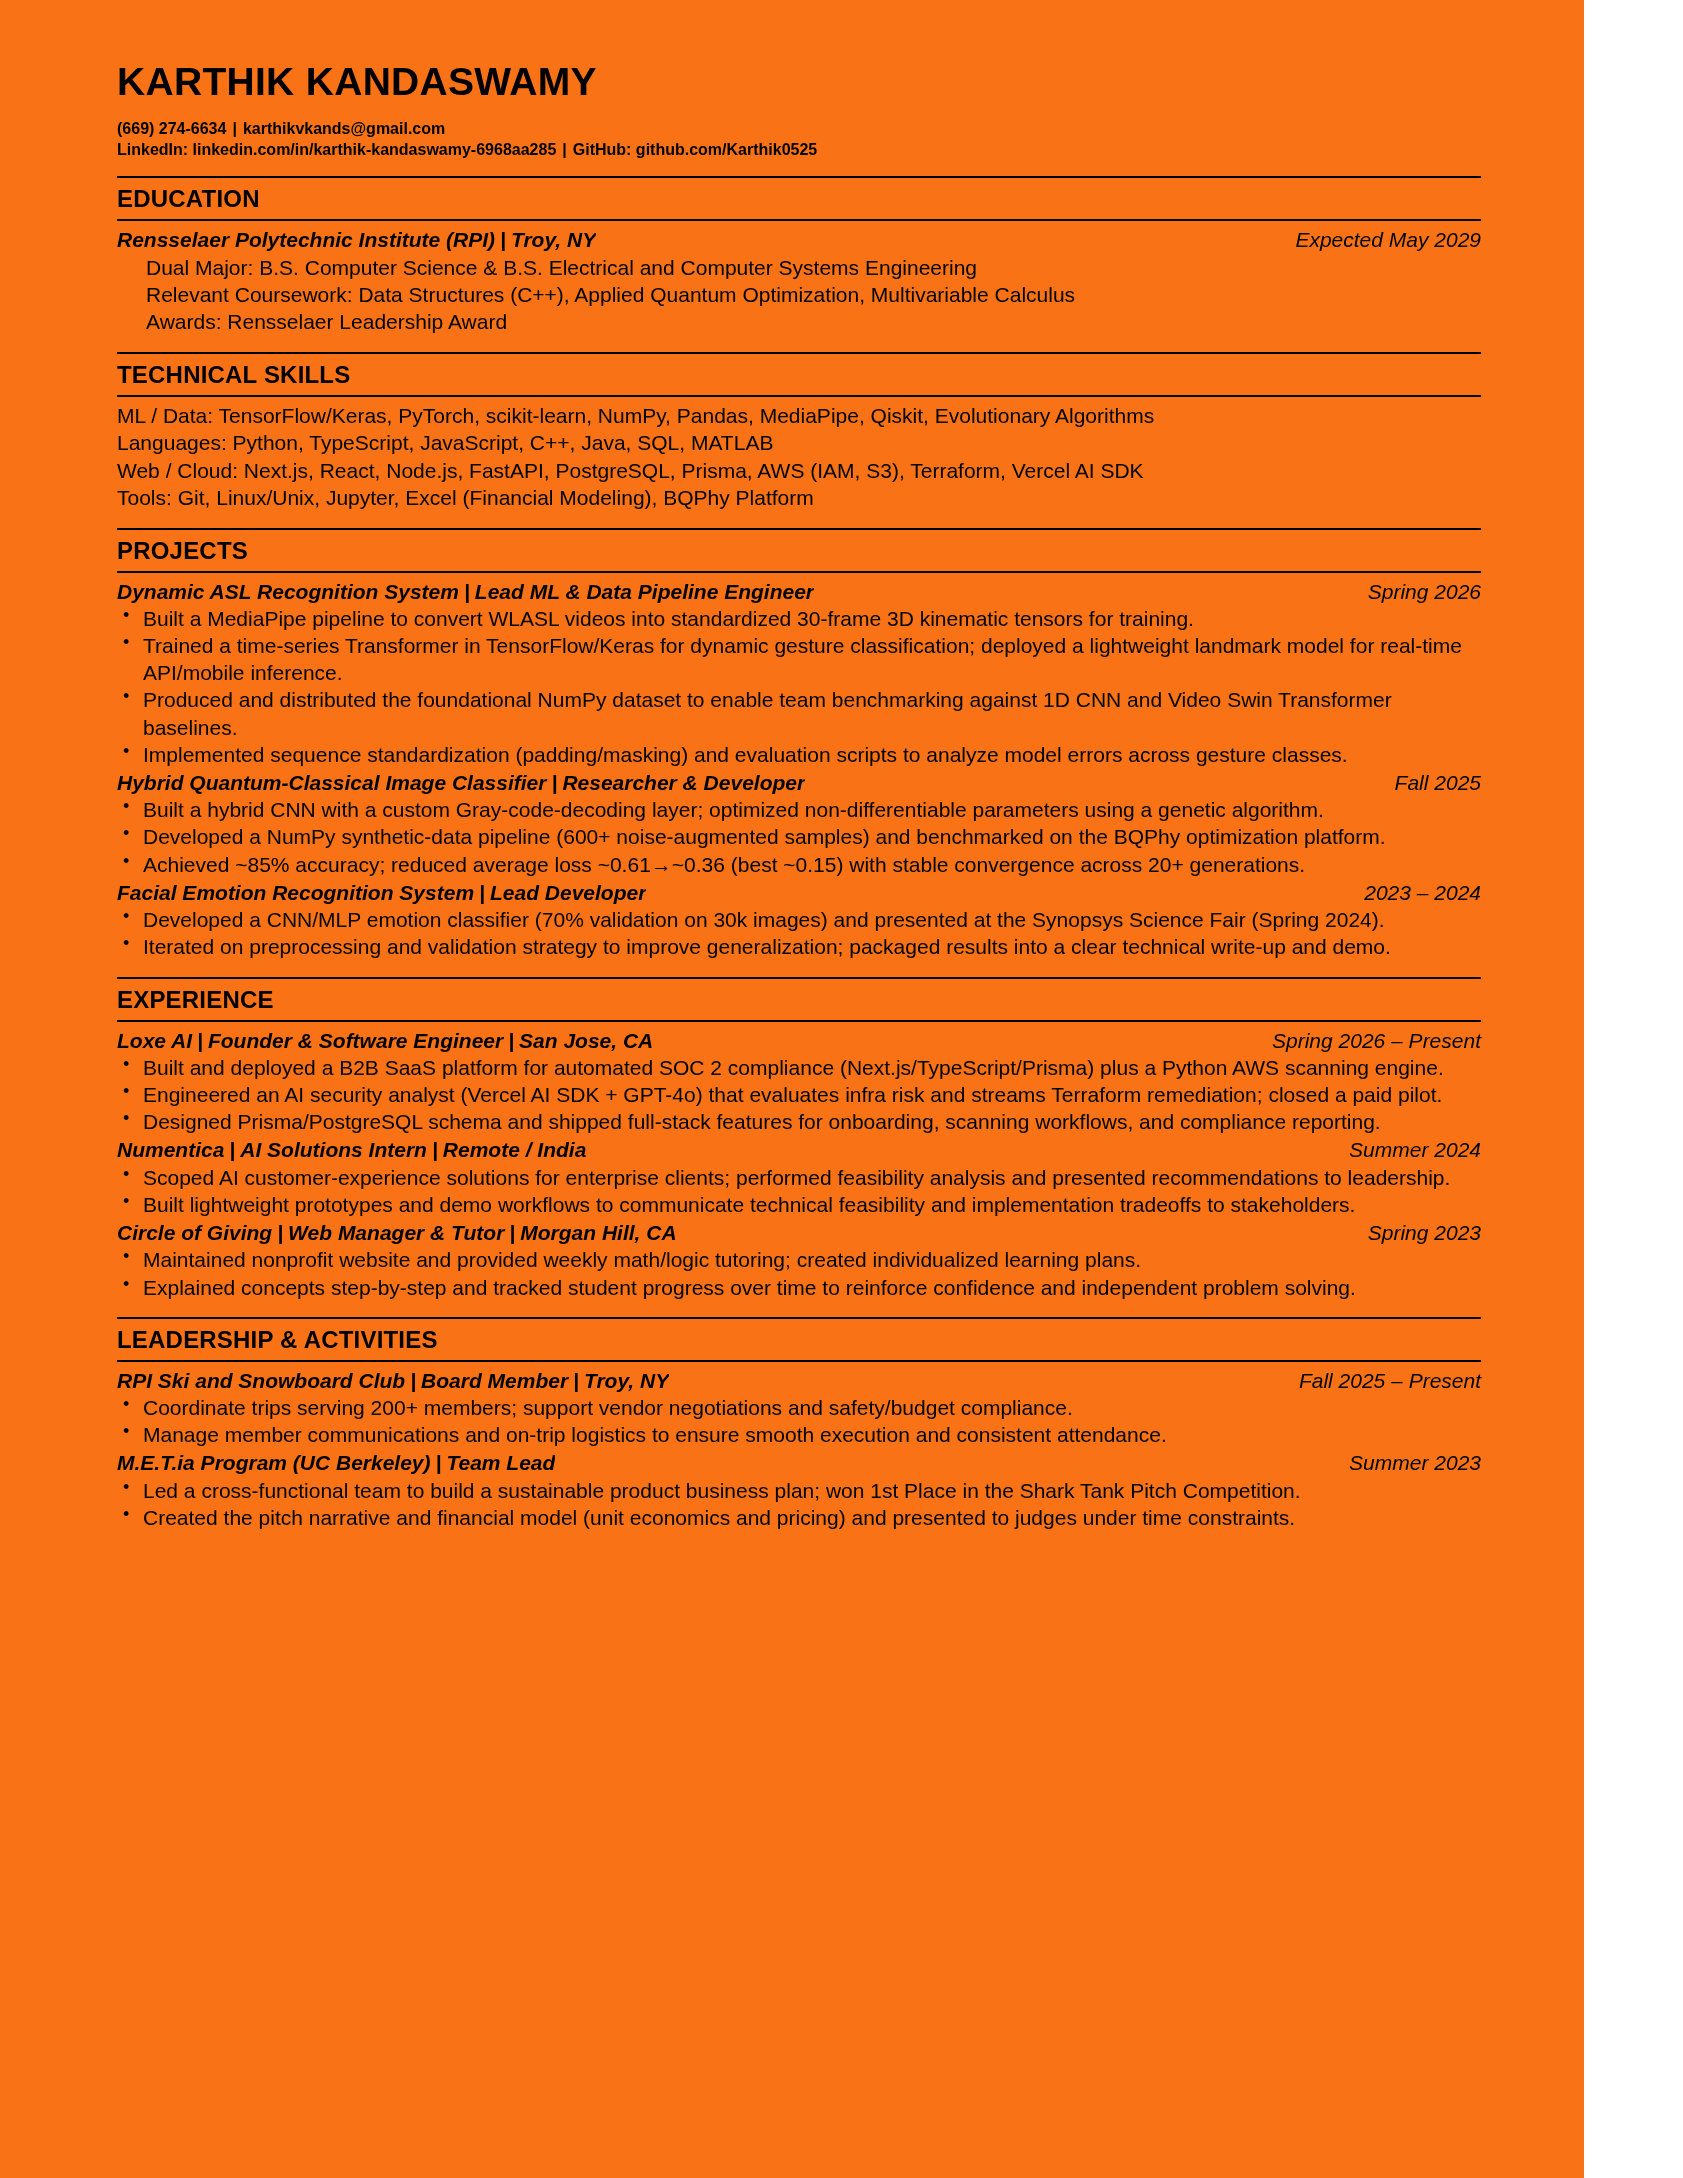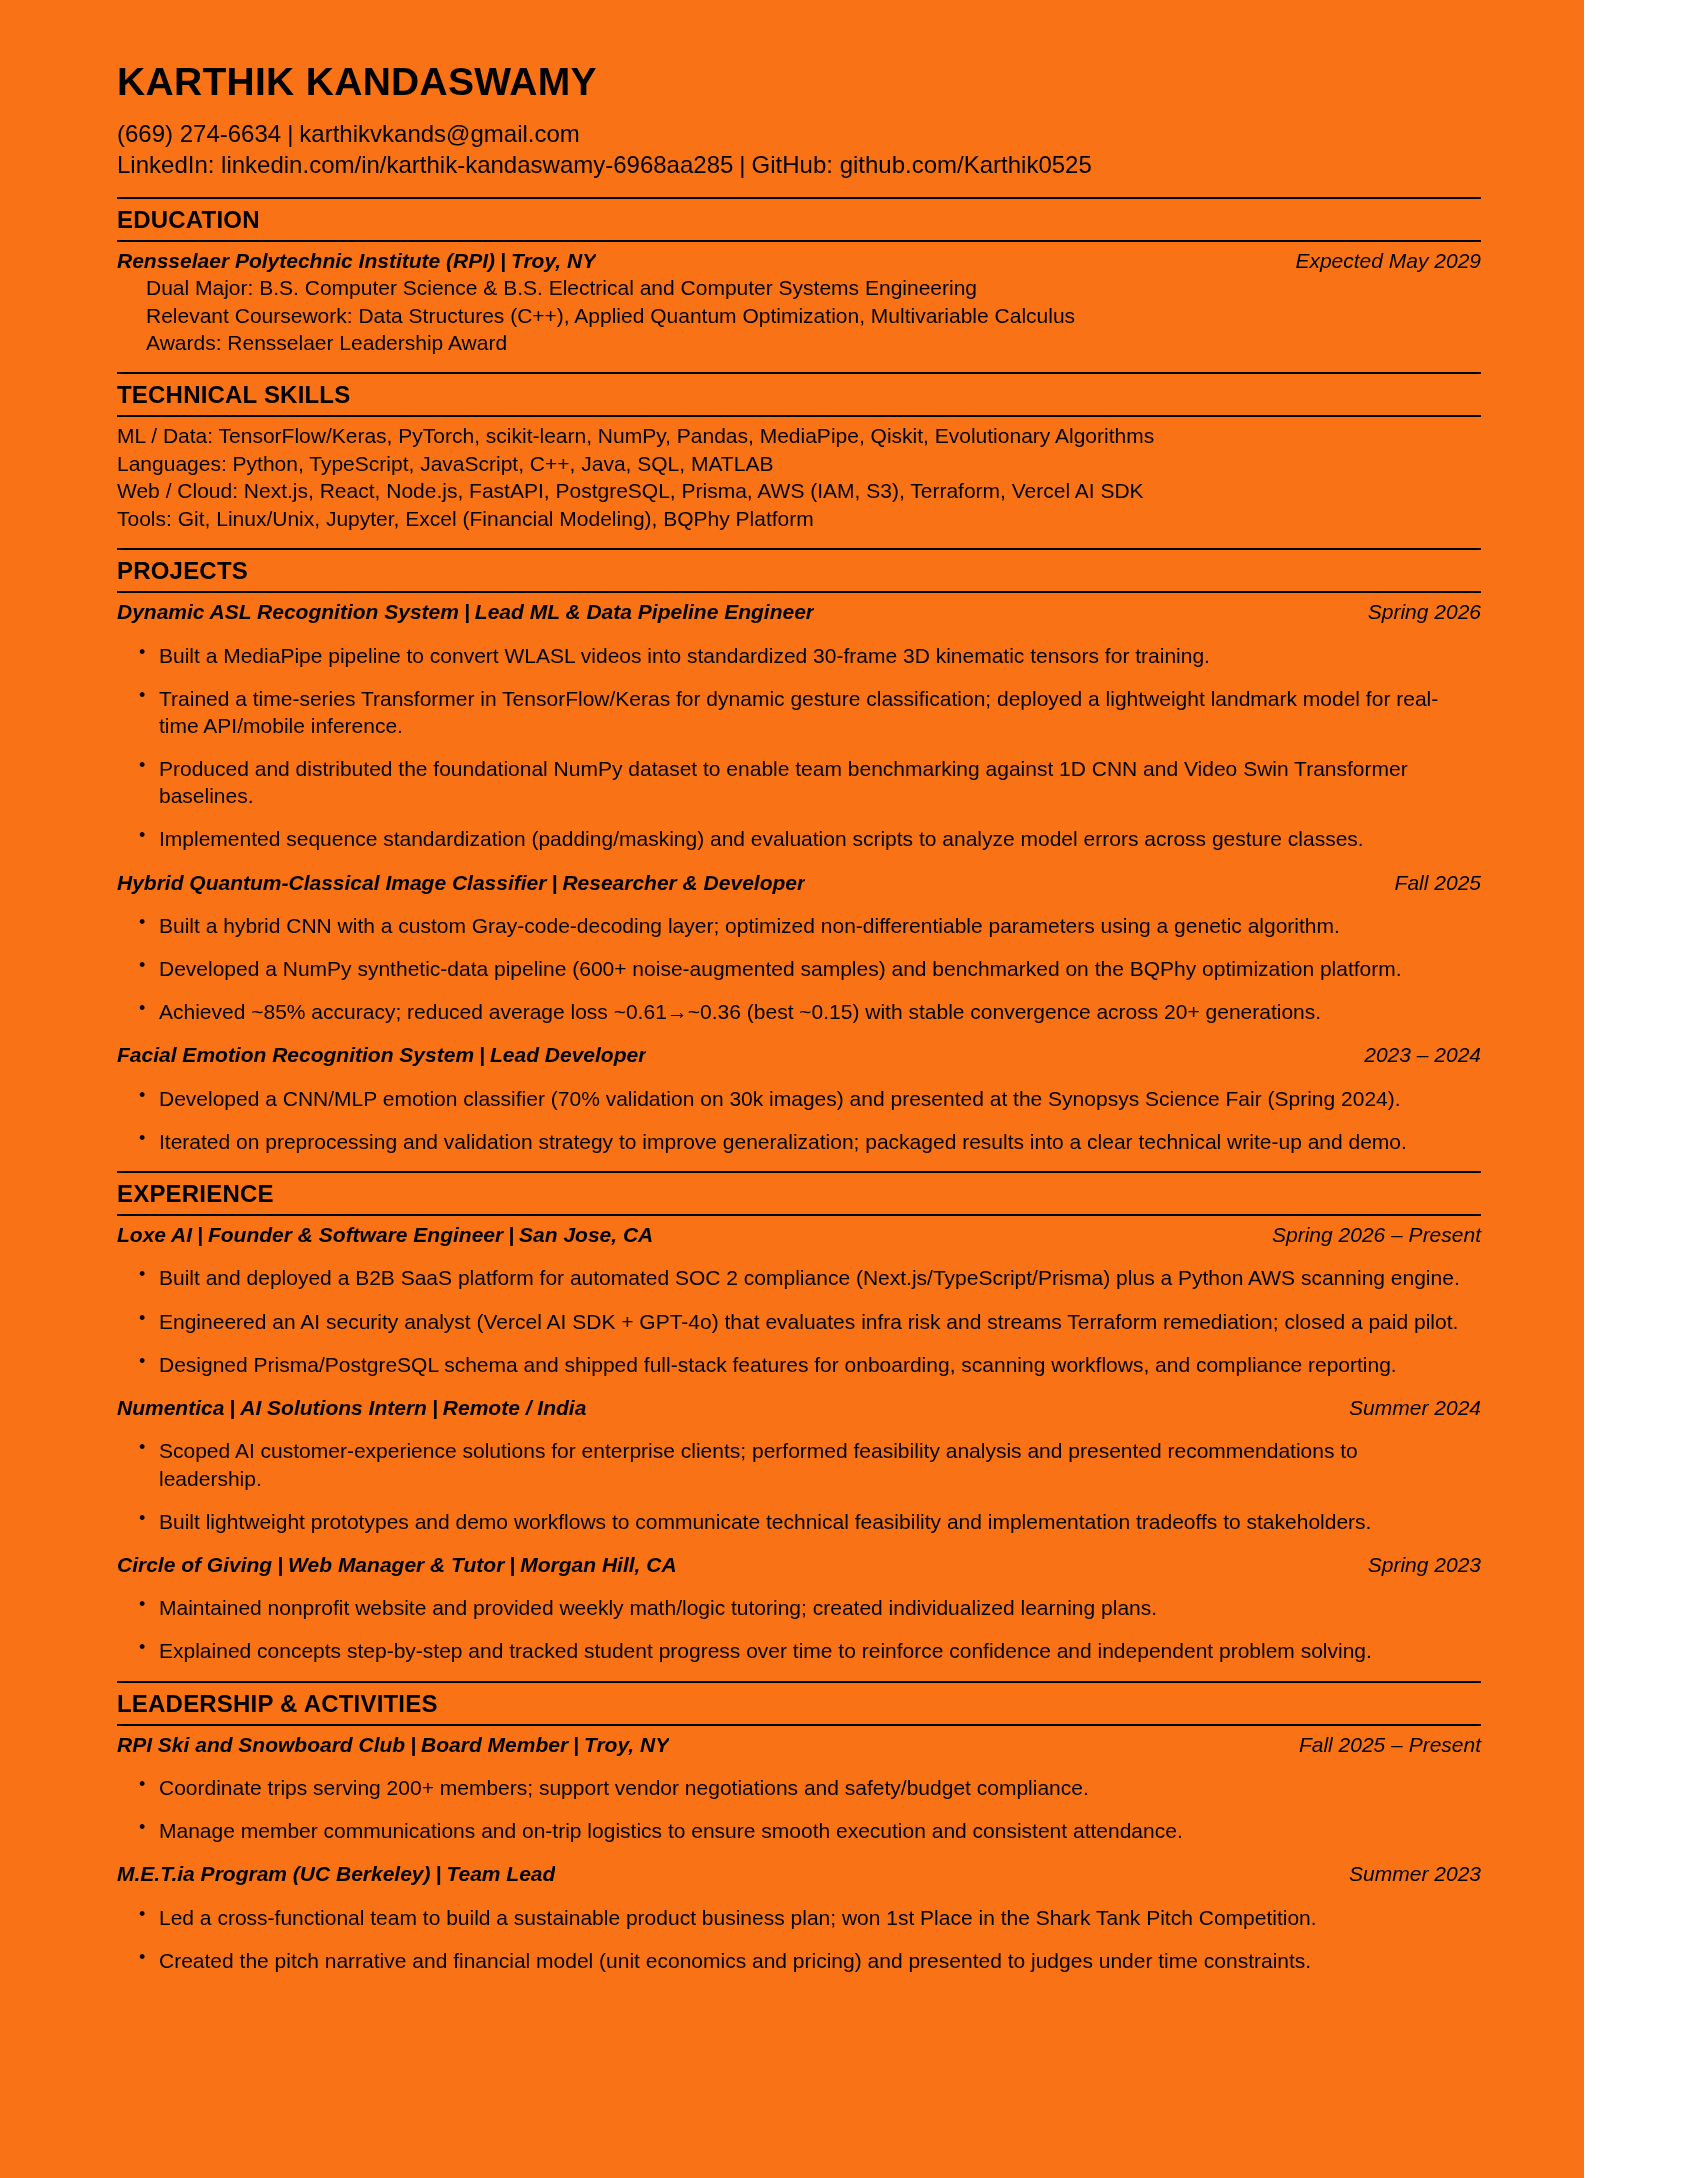--- a/index.html
+++ b/index.html
@@ -24,23 +24,24 @@
 
   
   .name {
     font-size: 39px;
     font-weight: bold;
     letter-spacing: 0.3px;
     line-height: 1.08;
     margin: 0 0 16px 0;
   }
   .contact-line {
-    font-size: 24px;
+    font-size: 16px;
     line-height: 1.29;
     white-space: nowrap;
+    font-weight: bold;
   }
   .sep {
     padding: 0 6px;
     color: #000;
   }
 
   
   .section {
     margin-top: 14px;
   }
@@ -91,21 +92,21 @@
   ul.bullets {
     list-style: none;
     margin: 0;
     padding: 0;
   }
   ul.bullets > li {
     position: relative;
     font-size: 21px;
     line-height: 1.295;
     padding-left: 26px;
-    margin: 16px;
+    margin: 0;
   }
   ul.bullets > li::before {
     content: "\2022";
     position: absolute;
     left: 6px;
     top: -1px;
     font-size: 18px;
   }
 
   .skills-line {

